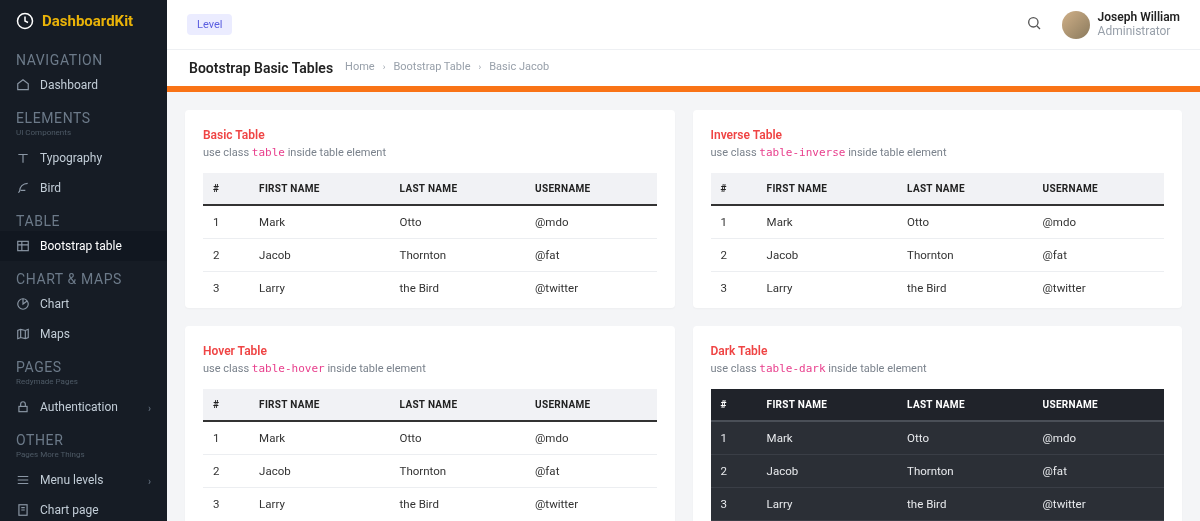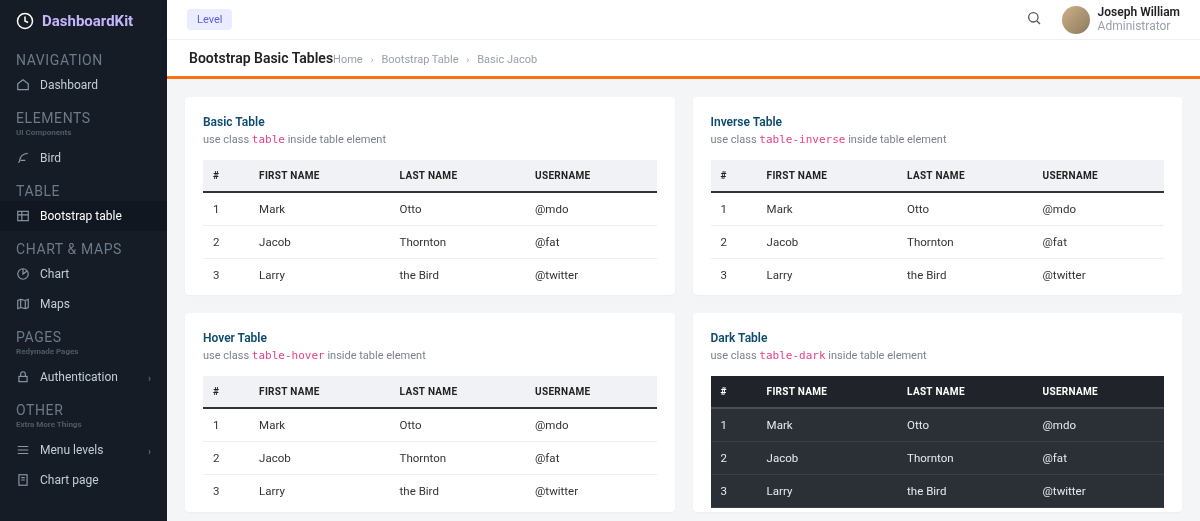--- a/index.html
+++ b/index.html
@@ -1,52 +1,52 @@
 <!DOCTYPE html>
 <html><head>
 <meta charset="utf-8">
 <style>
 * { margin: 0; padding: 0; box-sizing: border-box; }
 body { font-family: -apple-system, BlinkMacSystemFont, "Segoe UI", Roboto, sans-serif; background: #f4f5f7; color: #333; font-size: 13px; }
 .app { display: flex; min-height: 100vh; }
 
 
 .sidebar { width: 167px; background: #161c25; color: #a9b7c4; flex-shrink: 0; }
-.logo-area { display: flex; align-items: center; padding: 12px 16px; color: #c4b5fd; font-weight: 700; font-size: 15px; }
+.logo-area { display: flex; align-items: center; padding: 12px 16px; color: #eab308; font-weight: 700; font-size: 15px; }
 .logo-area svg { margin-right: 8px; }
 .nav-label { font-size: 14px; letter-spacing: 0.6px; color: #6c7a89; padding: 10px 16px 2px; text-transform: uppercase; }
-.nav-sublabel { font-size: 8px; color: #4e5a66; padding: 0 16px 6px; font-weight: bold; }
+.nav-sublabel { font-size: 8px; color: #4e5a66; padding: 0 16px 6px; }
 .nav-item { display: flex; align-items: flex-end; padding: 8px 16px; cursor: pointer; font-size: 12px; color: #c2cdd7; position: relative; }
 .nav-item.active { background: #111720; color: #fff; }
 .nav-item .icon { width: 14px; height: 14px; margin-right: 10px; display: inline-flex; align-items: center; justify-content: center; color: #8b97a5; }
 .nav-item .chev { margin-left: auto; font-size: 10px; color: #6c7a89; }
 
 
 .main { flex: 1; display: flex; flex-direction: column; }
-.topbar { background: #fff; height: 40px; display: flex; align-items: center; padding: 0 20px; border-bottom: 1px solid #eef0f3; }
+.topbar { background: #fff; height: 50px; display: flex; align-items: center; padding: 0 20px; border-bottom: 1px solid #eef0f3; }
 .level-badge { background: #ebecff; color: #5b5fe0; font-size: 11px; padding: 4px 10px; border-radius: 4px; cursor: pointer; }
 .topbar .spacer { flex: 1; }
 .search-ico { color: #555; margin-right: 20px; cursor: pointer; }
 .avatar { width: 28px; height: 28px; border-radius: 50%; background: linear-gradient(135deg,#d0b088,#8a7a5d); margin-right: 8px; }
 .user-info { display: flex; flex-direction: column; line-height: 1.1; }
 .user-name { font-size: 12px; font-weight: 600; color: #222; }
 .user-role { font-size: 12px; color: #98a0aa; }
 
 
-.breadcrumb-bar { background: #fff; padding: 10px 22px; border-bottom: 3px solid #f97316; display: flex; align-items: flex-end; }
+.breadcrumb-bar { background: #fff; padding: 10px 22px; border-bottom: 6px solid #f97316; display: flex; align-items: flex-start; gap: 12px; }
 .page-title { font-size: 14px; font-weight: 600; color: #222; }
 .bc-list { display: flex; align-items: center; gap: 8px; font-size: 11px; color: #98a0aa; }
 .bc-sep { font-size: 9px; }
 .bc-link { cursor: pointer; }
 
 
 .content { padding: 18px; display: grid; grid-template-columns: 1fr 1fr; gap: 18px; }
 .card { background: #fff; border-radius: 4px; padding: 18px 0 4px; box-shadow: 0 1px 2px rgba(0,0,0,0.03); }
 .card-header { padding: 0 18px 14px; }
-.card-title { font-size: 12px; font-weight: 600; color: #0c4a6e; margin-bottom: 4px; }
+.card-title { font-size: 12px; font-weight: 600; color: #ef4444; margin-bottom: 4px; }
 .card-sub { font-size: 11px; color: #7a828c; }
 .card-sub code { color: #e83e8c; font-family: monospace; font-size: 11px; }
 
 table { width: calc(100% - 36px); margin: 0 18px; border-collapse: collapse; font-size: 11.5px; }
 thead th { background: #f1f2f5; text-align: left; padding: 10px 10px; font-weight: 700; font-size: 10px; color: #222; letter-spacing: 0.3px; border-bottom: 2px solid #333; }
 tbody td { padding: 9px 10px; border-bottom: 1px solid #eceef1; color: #333; }
 tbody tr:last-child td { border-bottom: none; }
 
 table.dark thead th { background: #20232a; color: #fff; border-bottom: 2px solid #4a4f57; }
 table.dark tbody td { background: #2b2f36; color: #e8eaed; border-bottom: 1px solid #3a3e46; }
@@ -73,20 +73,28 @@
               <path d="M3 10 L12 3 L21 10 V20 H3 Z"></path>
             </svg>
           </span>
           <span>Dashboard</span>
         </div>
         <div class="nav-label">ELEMENTS</div>
         <div class="nav-sublabel">UI Components</div>
         <div class="nav-item">
           <span class="icon">
             <svg width="14" height="14" viewBox="0 0 24 24" fill="none" stroke="currentColor" stroke-width="2">
+              <path d="M4 6 H20 M12 6 V20"></path>
+            </svg>
+          </span>
+          <span>Typography</span>
+        </div>
+        <div class="nav-item">
+          <span class="icon">
+            <svg width="14" height="14" viewBox="0 0 24 24" fill="none" stroke="currentColor" stroke-width="2">
               <path d="M20 4 C12 4 6 10 6 18 L4 20 M8 16 H16"></path>
             </svg>
           </span>
           <span>Bird</span>
         </div>
         <div class="nav-label">TABLE</div>
         <div class="nav-item active">
           <span class="icon">
             <svg width="14" height="14" viewBox="0 0 24 24" fill="none" stroke="currentColor" stroke-width="2">
               <rect x="3" y="4" width="18" height="16"></rect>
@@ -119,21 +127,21 @@
           <span class="icon">
             <svg width="14" height="14" viewBox="0 0 24 24" fill="none" stroke="currentColor" stroke-width="2">
               <rect x="5" y="11" width="14" height="9"></rect>
               <path d="M8 11 V7 a4 4 0 0 1 8 0 V11"></path>
             </svg>
           </span>
           <span>Authentication</span>
           <span class="chev">›</span>
         </div>
         <div class="nav-label">OTHER</div>
-        <div class="nav-sublabel">Extra More Things</div>
+        <div class="nav-sublabel">Pages More Things</div>
         <div class="nav-item">
           <span class="icon">
             <svg width="14" height="14" viewBox="0 0 24 24" fill="none" stroke="currentColor" stroke-width="2">
               <path d="M3 6 H21 M3 12 H21 M3 18 H21"></path>
             </svg>
           </span>
           <span>Menu levels</span>
           <span class="chev">›</span>
         </div>
         <div class="nav-item">

